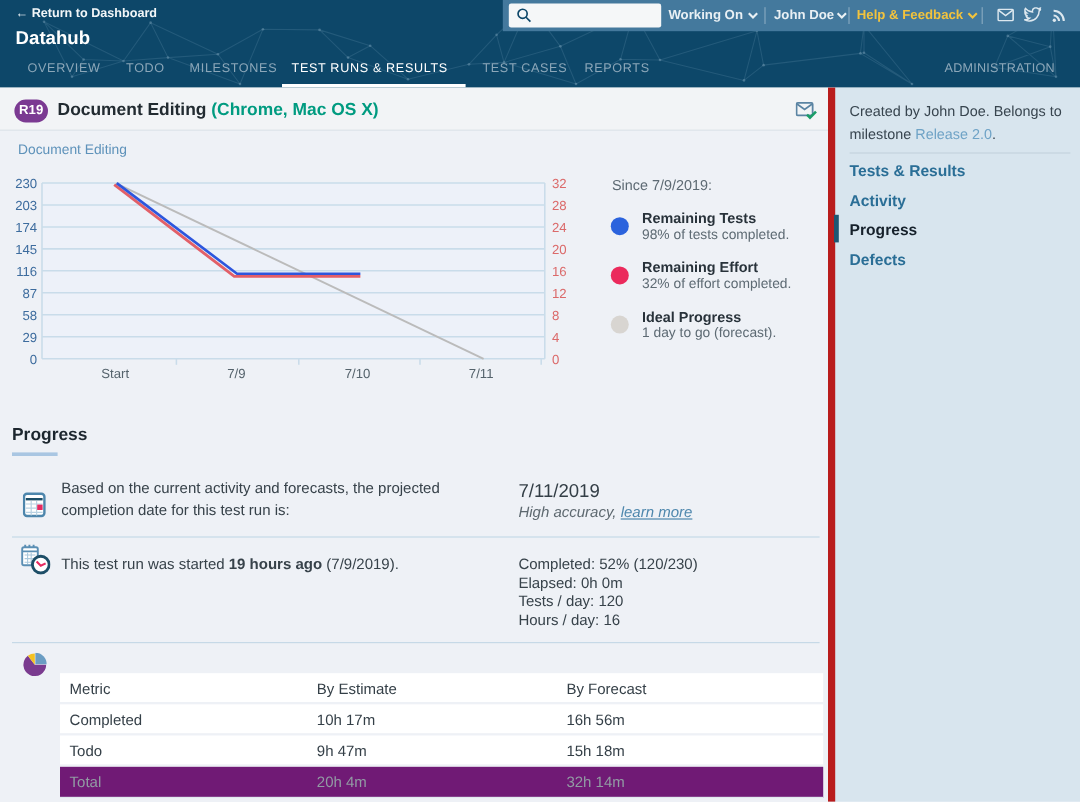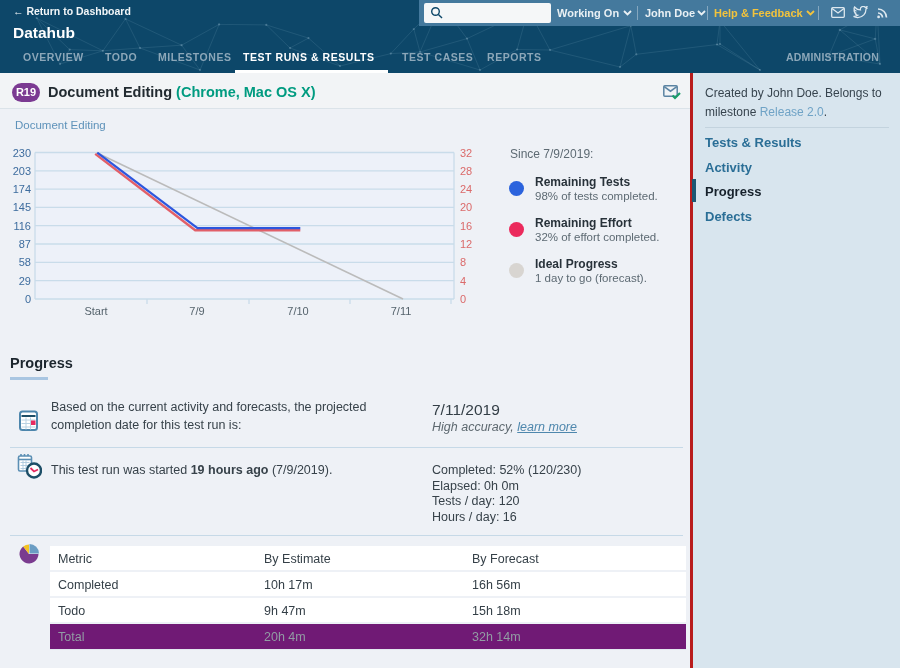--- a/index.html
+++ b/index.html
@@ -12,32 +12,32 @@
 }
 
 
 #header { position:absolute; left:0; top:0; width:900px; height:73px; background:#0d4769; overflow:hidden; }
 #topbar { position:absolute; left:419px; top:0; width:481px; height:26px; background:#44799d; }
 #searchbox { position:absolute; left:5px; top:3px; width:127px; height:20px; background:#f5f7f8; border-radius:2px; }
 .tb-text { position:absolute; top:7px; font-size:11px; font-weight:bold; color:#e9f0f4; white-space:nowrap; }
 .tb-sep { position:absolute; top:6px; width:1px; height:14px; background:rgba(255,255,255,0.35); }
 #return-link { position:absolute; left:13px; top:5px; font-size:10.5px; font-weight:bold; color:#f2f6f8; }
 #datahub { position:absolute; left:13px; top:24px; font-size:15.5px; font-weight:bold; color:#ffffff; }
-.tab { position:absolute; top:51px; font-size:10.5px; font-weight:bold; letter-spacing:0.55px; color:#8ca7b9; white-space:nowrap;text-align:center; }
+.tab { position:absolute; top:51px; font-size:10.5px; font-weight:normal; letter-spacing:0.55px; color:#8ca7b9; white-space:nowrap;text-align:center; }
 .tab.active { color:#ffffff; }
 #tab-underline { position:absolute; left:235px; top:70px; width:153px; height:3px; background:#ffffff; }
 
 
 #titlebar { position:absolute; left:0; top:73px; width:690px; height:36px; background:#f2f4f6; border-bottom:1px solid #dbe3e9; }
 #badge { position:absolute; left:12px; top:10px; width:28px; height:19px; border-radius:10px; background:#7b3a92; color:#fff; font-size:11px; font-weight:bold; text-align:center; line-height:19px; }
 #title { position:absolute; left:48px; top:11px; font-size:14.5px; font-weight:bold; color:#222b31; white-space:nowrap; }
 #title .teal { color:#009b80; }
 
 
-#sidebar { position:absolute; left:690px; top:73px; width:210px; height:595px; background:#d8e5ee; border-left:3px solid #b91c1c; }
+#sidebar { position:absolute; left:690px; top:73px; width:210px; height:595px; background:#d8e5ee; border-left:6px solid #b91c1c; }
 #sb-para { position:absolute; left:12px; top:11px; width:182px; font-size:12px; line-height:19px; color:#37444e; }
 #sb-para a { color:#6fa3c6; text-decoration:none; }
 #sb-hr { position:absolute; left:12px; top:54px; width:184px; height:1px; background:#c3d3de; }
 .sb-link { position:absolute; left:12px; font-size:13px; font-weight:bold; color:#2a6e96; white-space:nowrap; }
 #sb-active { color:#16212b; }
 #sb-indicator { position:absolute; left:-1px; top:106px; width:4px; height:23px; background:#1d5773; }
 
 
 #chart-link { position:absolute; left:15px; top:119px; font-size:11.5px; color:#5e92ba; }
 #legend-since { position:absolute; left:510px; top:147px; font-size:12px; color:#5d6a73; }
@@ -49,21 +49,21 @@
 #prog-head { position:absolute; left:10px; top:355px; font-size:14.5px; font-weight:bold; color:#1c262e; }
 #prog-underline { position:absolute; left:10px; top:377px; width:38px; height:3px; background:#a9c6e2; }
 .divider { position:absolute; left:10px; width:673px; height:1px; background:#c6d9e7; }
 .rowtext { position:absolute; left:51px; font-size:12.5px; color:#37424a; line-height:17.5px; }
 #date-big { position:absolute; left:432px; top:401px; font-size:15.5px; color:#333e46; }
 #date-sub { position:absolute; left:432px; top:420px; font-size:12.5px; font-style:italic; color:#5d686f; }
 #date-sub a { color:#4e87ad; }
 .stat { position:absolute; left:432px; font-size:12.5px; color:#37424a; white-space:nowrap; }
 
 
-#metric-table { position:absolute; left:50px; top:546px; width:636px;text-decoration:underline; }
+#metric-table { position:absolute; left:50px; top:561px; width:636px;text-decoration:underline; }
 .trow { position:relative; height:26px; background:#ffffff; border-bottom:2px solid #eef1f6; }
 .trow:last-child { border-bottom:1px solid #e2e9ef; }
 .trow.total { background:#701a75; }
 .trow .c1, .trow .c2, .trow .c3 { position:absolute; top:6px; font-size:12.5px; color:#343f47; }
 .trow .c1 { left:8px; }
 .trow .c2 { left:214px; }
 .trow .c3 { left:422px;text-align:right; }
 .trow.total .c1, .trow.total .c2, .trow.total .c3 { color:#929ca4; }
 </style>
 </head>

